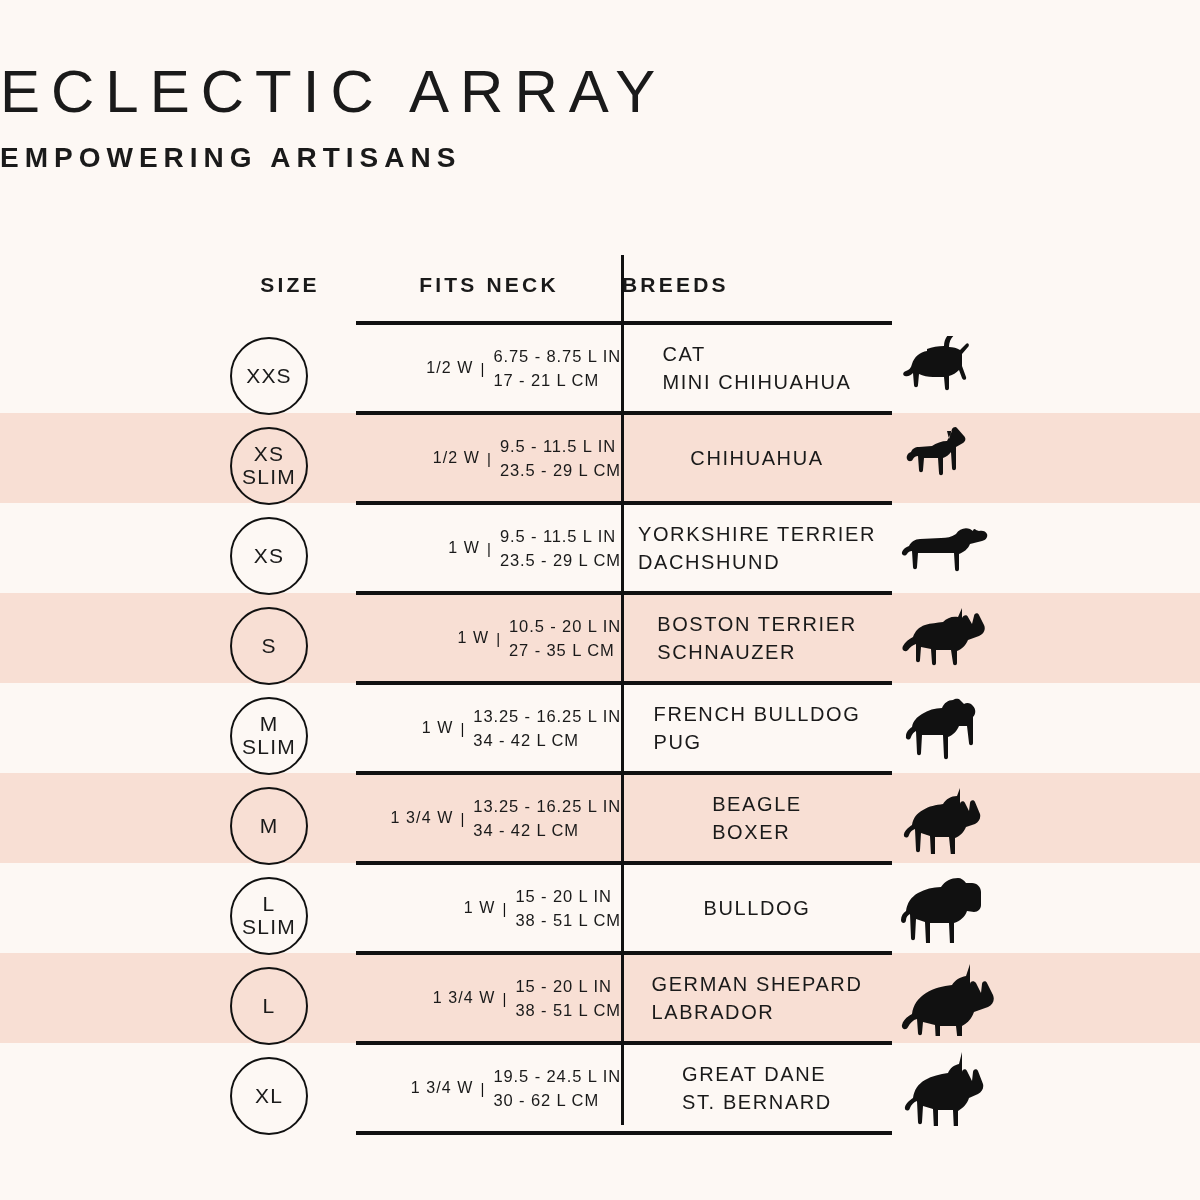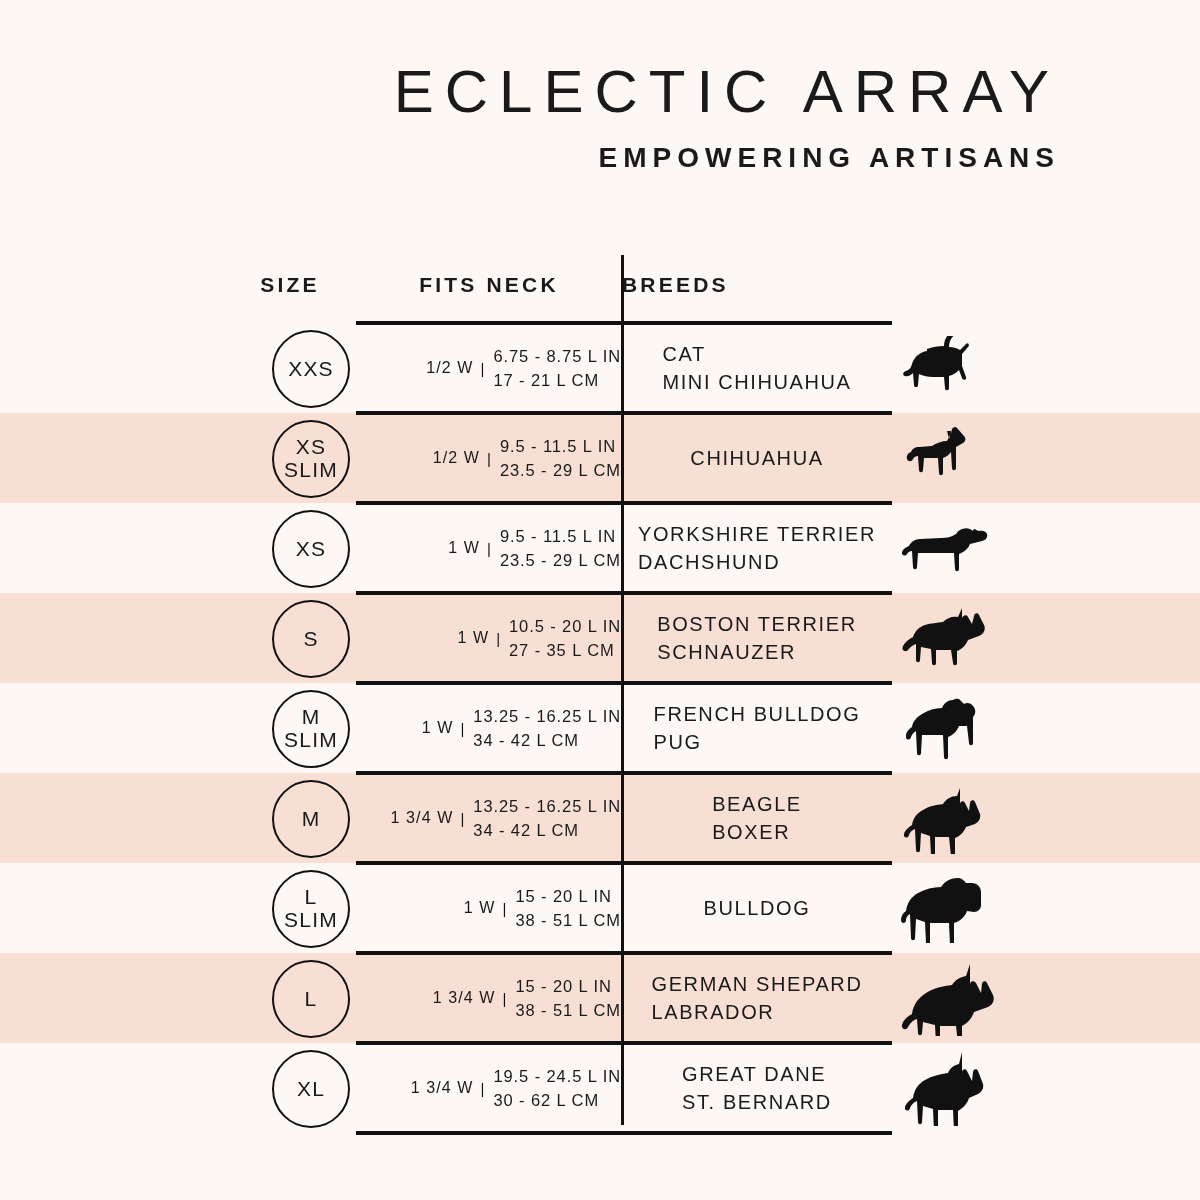--- a/index.html
+++ b/index.html
@@ -15,21 +15,21 @@
     overflow: hidden;
     position: relative;
   }
 
   
   .brand {
     position: absolute;
     left: 0;
     top: 62px;
     width: 1060px;
-    text-align: right;
+    text-align: left;
   }
   .brand-title {
     font-size: 60px;
     letter-spacing: 11px;
     font-weight: 300;
     line-height: 1;
     white-space: pre;
   }
   .brand-sub {
     margin-top: 22px;
@@ -99,26 +99,26 @@
   
   .row {
     position: absolute;
     left: 0;
     width: 1200px;
     height: 90px;
   }
   .cell-size {
     position: absolute;
     left: 230px;
-    top: 1px;
+    top: 8px;
     width: 120px;
     height: 90px;
     display: flex;
     align-items: center;
-    justify-content: flex-end;
+    justify-content: flex-start;
   }
   .size-badge {
     width: 78px;
     height: 78px;
     border: 2px solid #111;
     border-radius: 50%;
     display: flex;
     align-items: center;
     justify-content: center;
     text-align: center;

